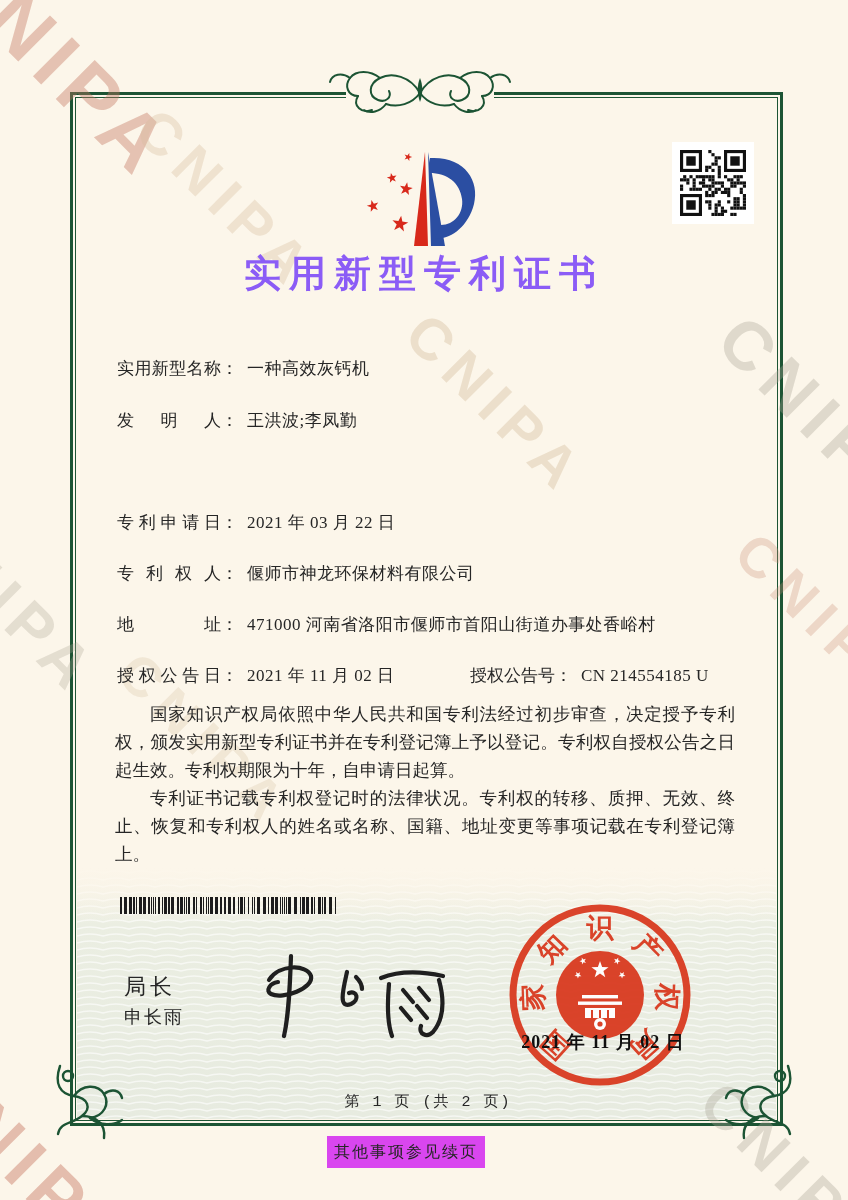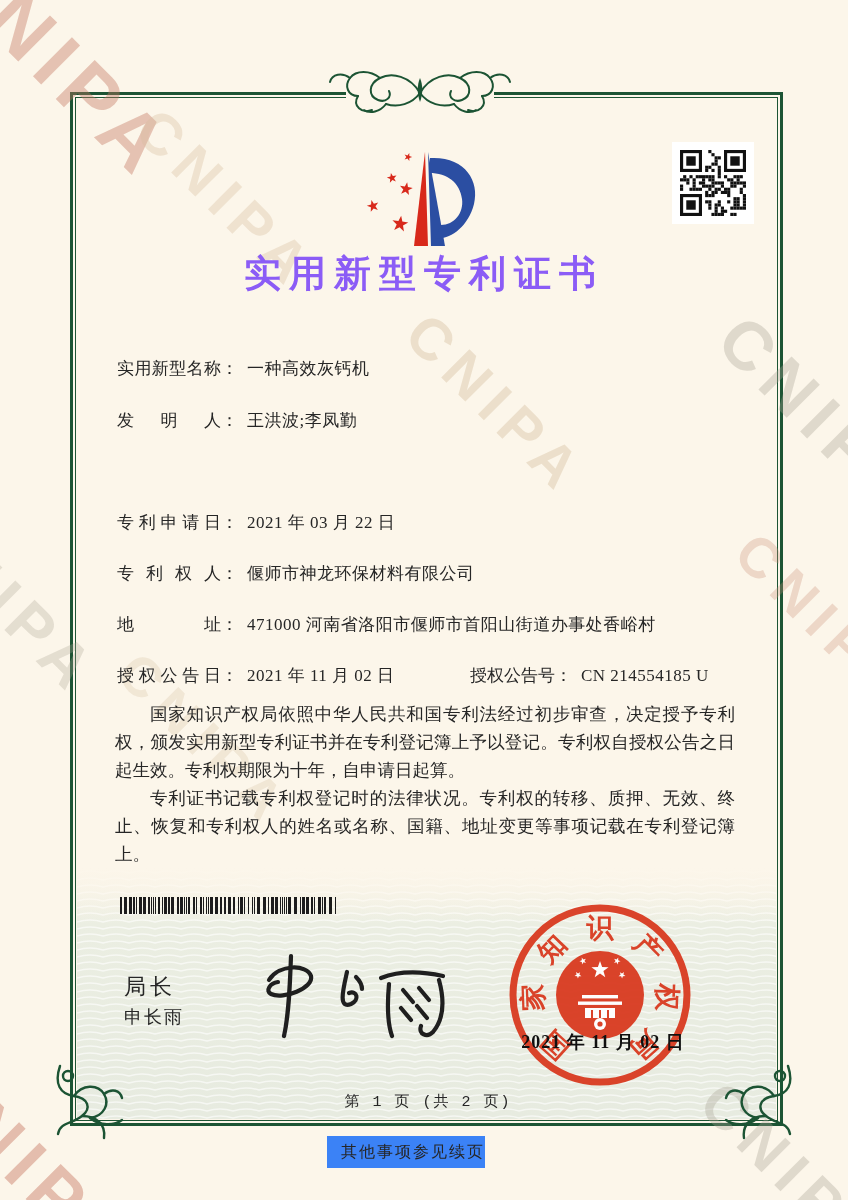--- a/index.html
+++ b/index.html
@@ -53,21 +53,21 @@
   .dirname{position:absolute;left:124px;top:1005px;font-size:18px;letter-spacing:2px;z-index:6;}
   .signature{position:absolute;left:255px;top:950px;z-index:6;}
 
   .seal{position:absolute;left:505px;top:900px;width:190px;height:190px;z-index:6;opacity:.95;}
   .sealdate{position:absolute;left:508px;top:1030px;width:190px;text-align:center;z-index:7;
       font-size:18px;font-weight:bold;letter-spacing:1px;color:#101010;}
 
   .pageinfo{position:absolute;left:4px;top:1092px;width:848px;text-align:center;
       font-size:15px;letter-spacing:2px;z-index:6;font-family:Liberation Mono, monospace;}
   .contnote{position:absolute;left:327px;top:1136px;width:158px;height:32px;line-height:32px;
-      background:#3b82f6;text-align:right;font-size:16px;letter-spacing:2px;z-index:6;}
+      background:#d946ef;text-align:center;font-size:16px;letter-spacing:2px;z-index:6;}
 </style>
 </head>
 <body>
 
 <div class="page">
 
   <div id="watermarks">
       <div class="wm" style="left: -15px; top: -75px; font-size: 80px; color: rgba(196, 118, 95, 0.4);">CNIPA</div>
       <div class="wm" style="left: 170px; top: 95px; font-size: 58px; color: rgba(214, 190, 158, 0.35);">CNIPA</div>
       <div class="wm" style="left: 440px; top: 300px; font-size: 58px; color: rgba(210, 186, 152, 0.38);">CNIPA</div>

